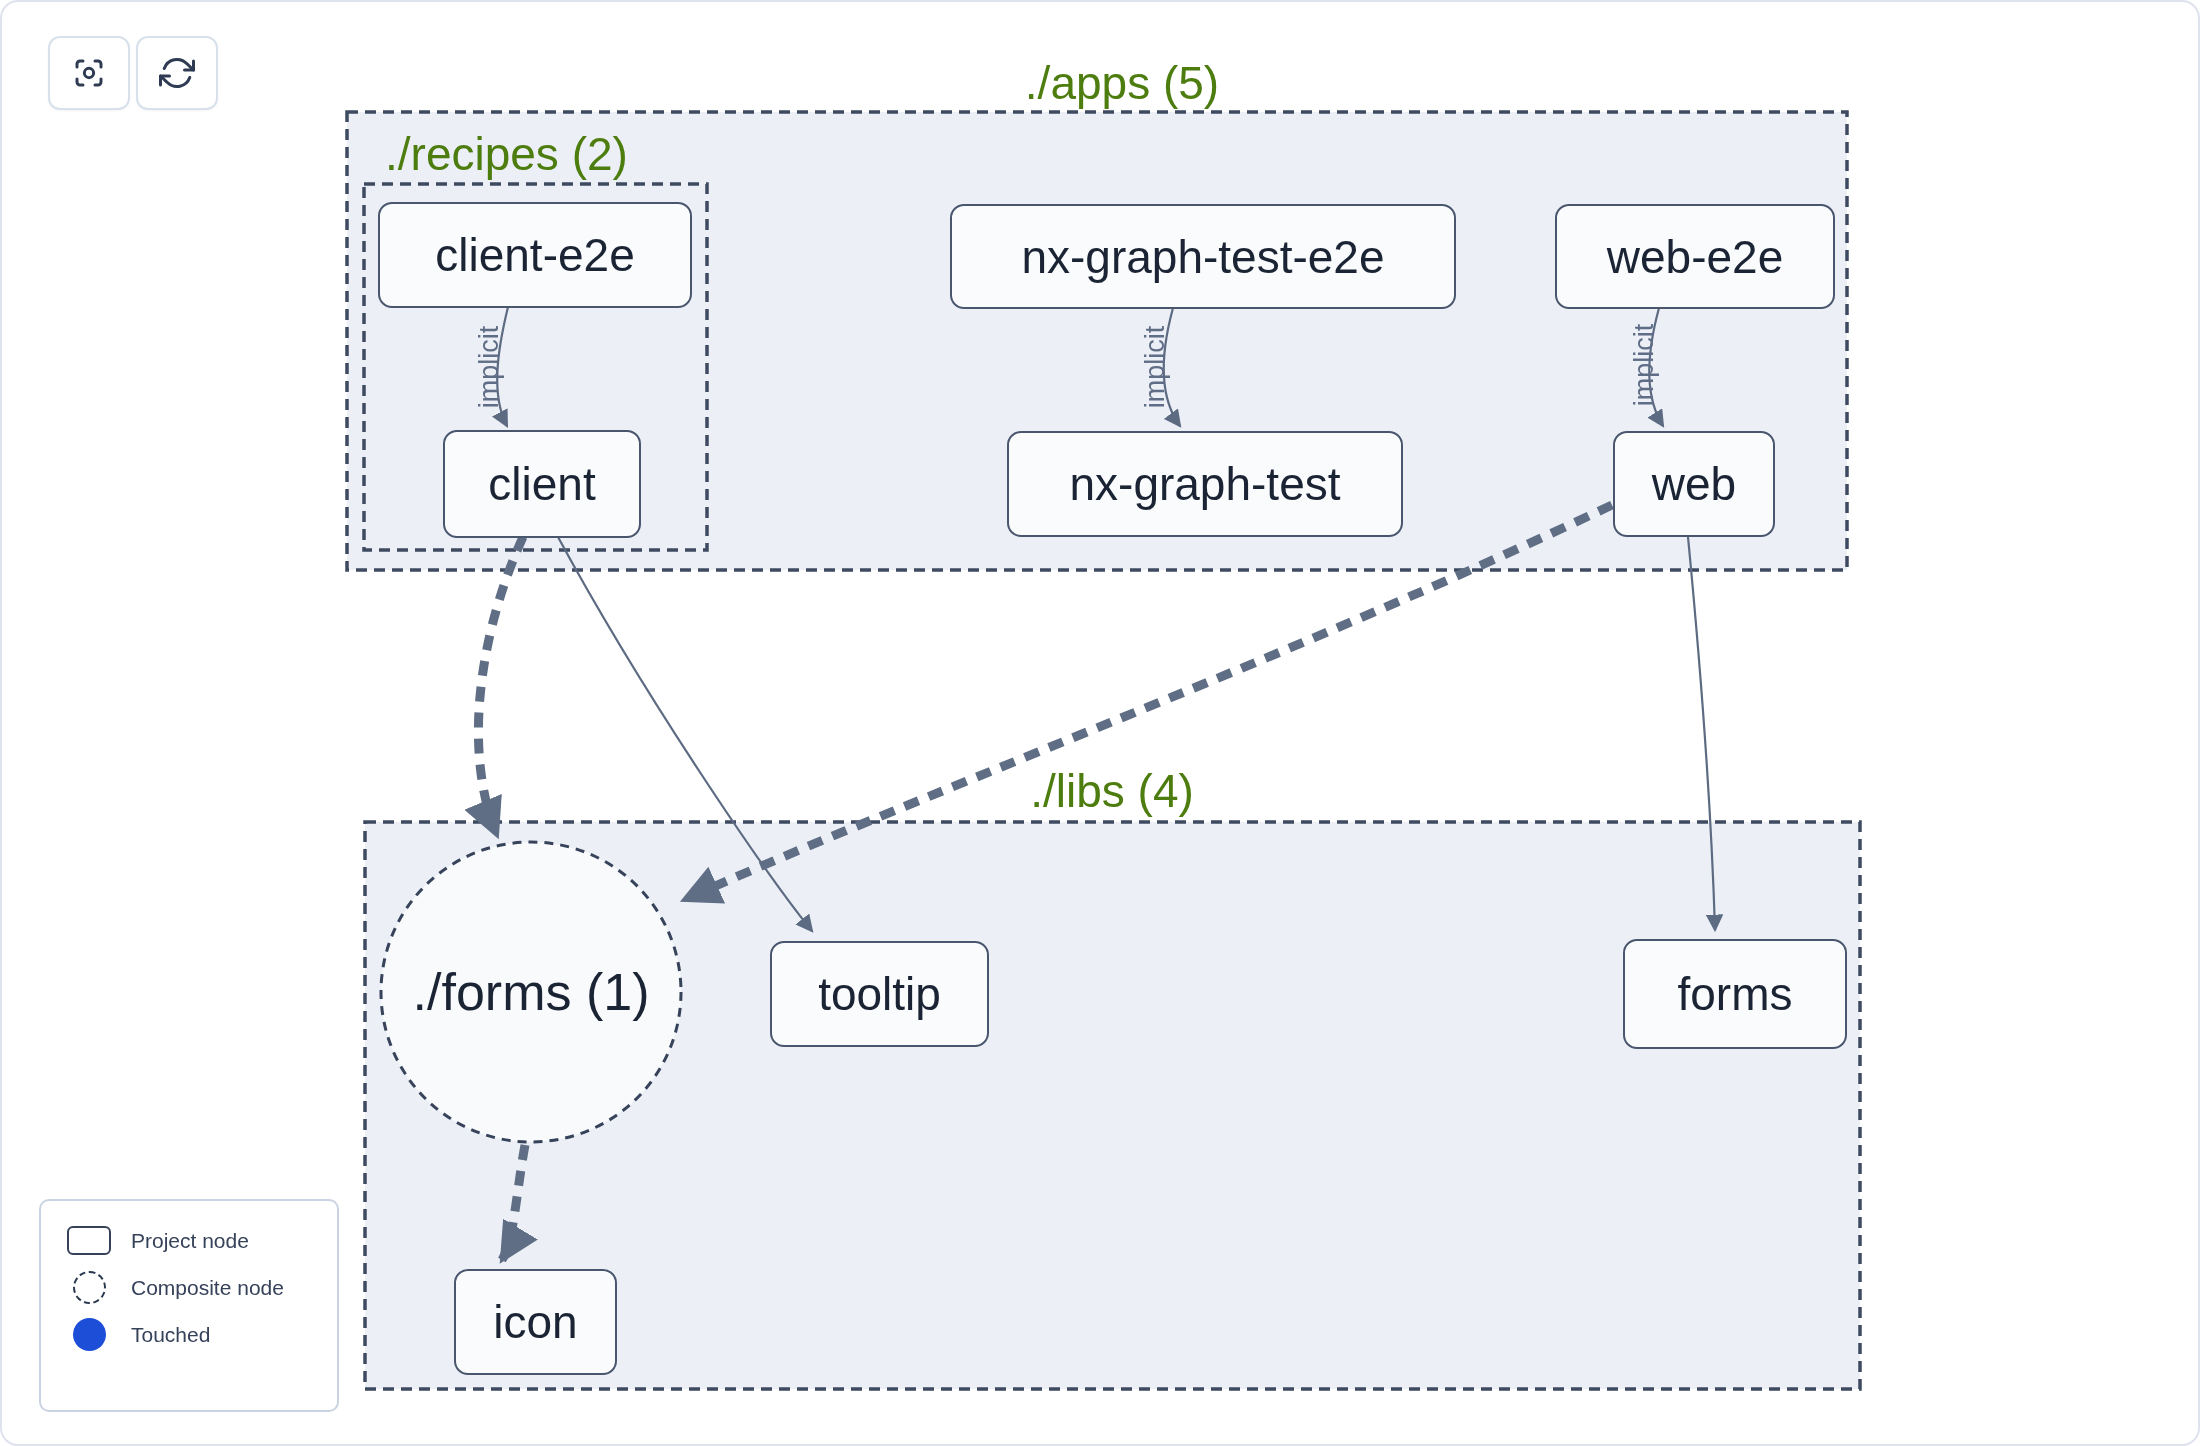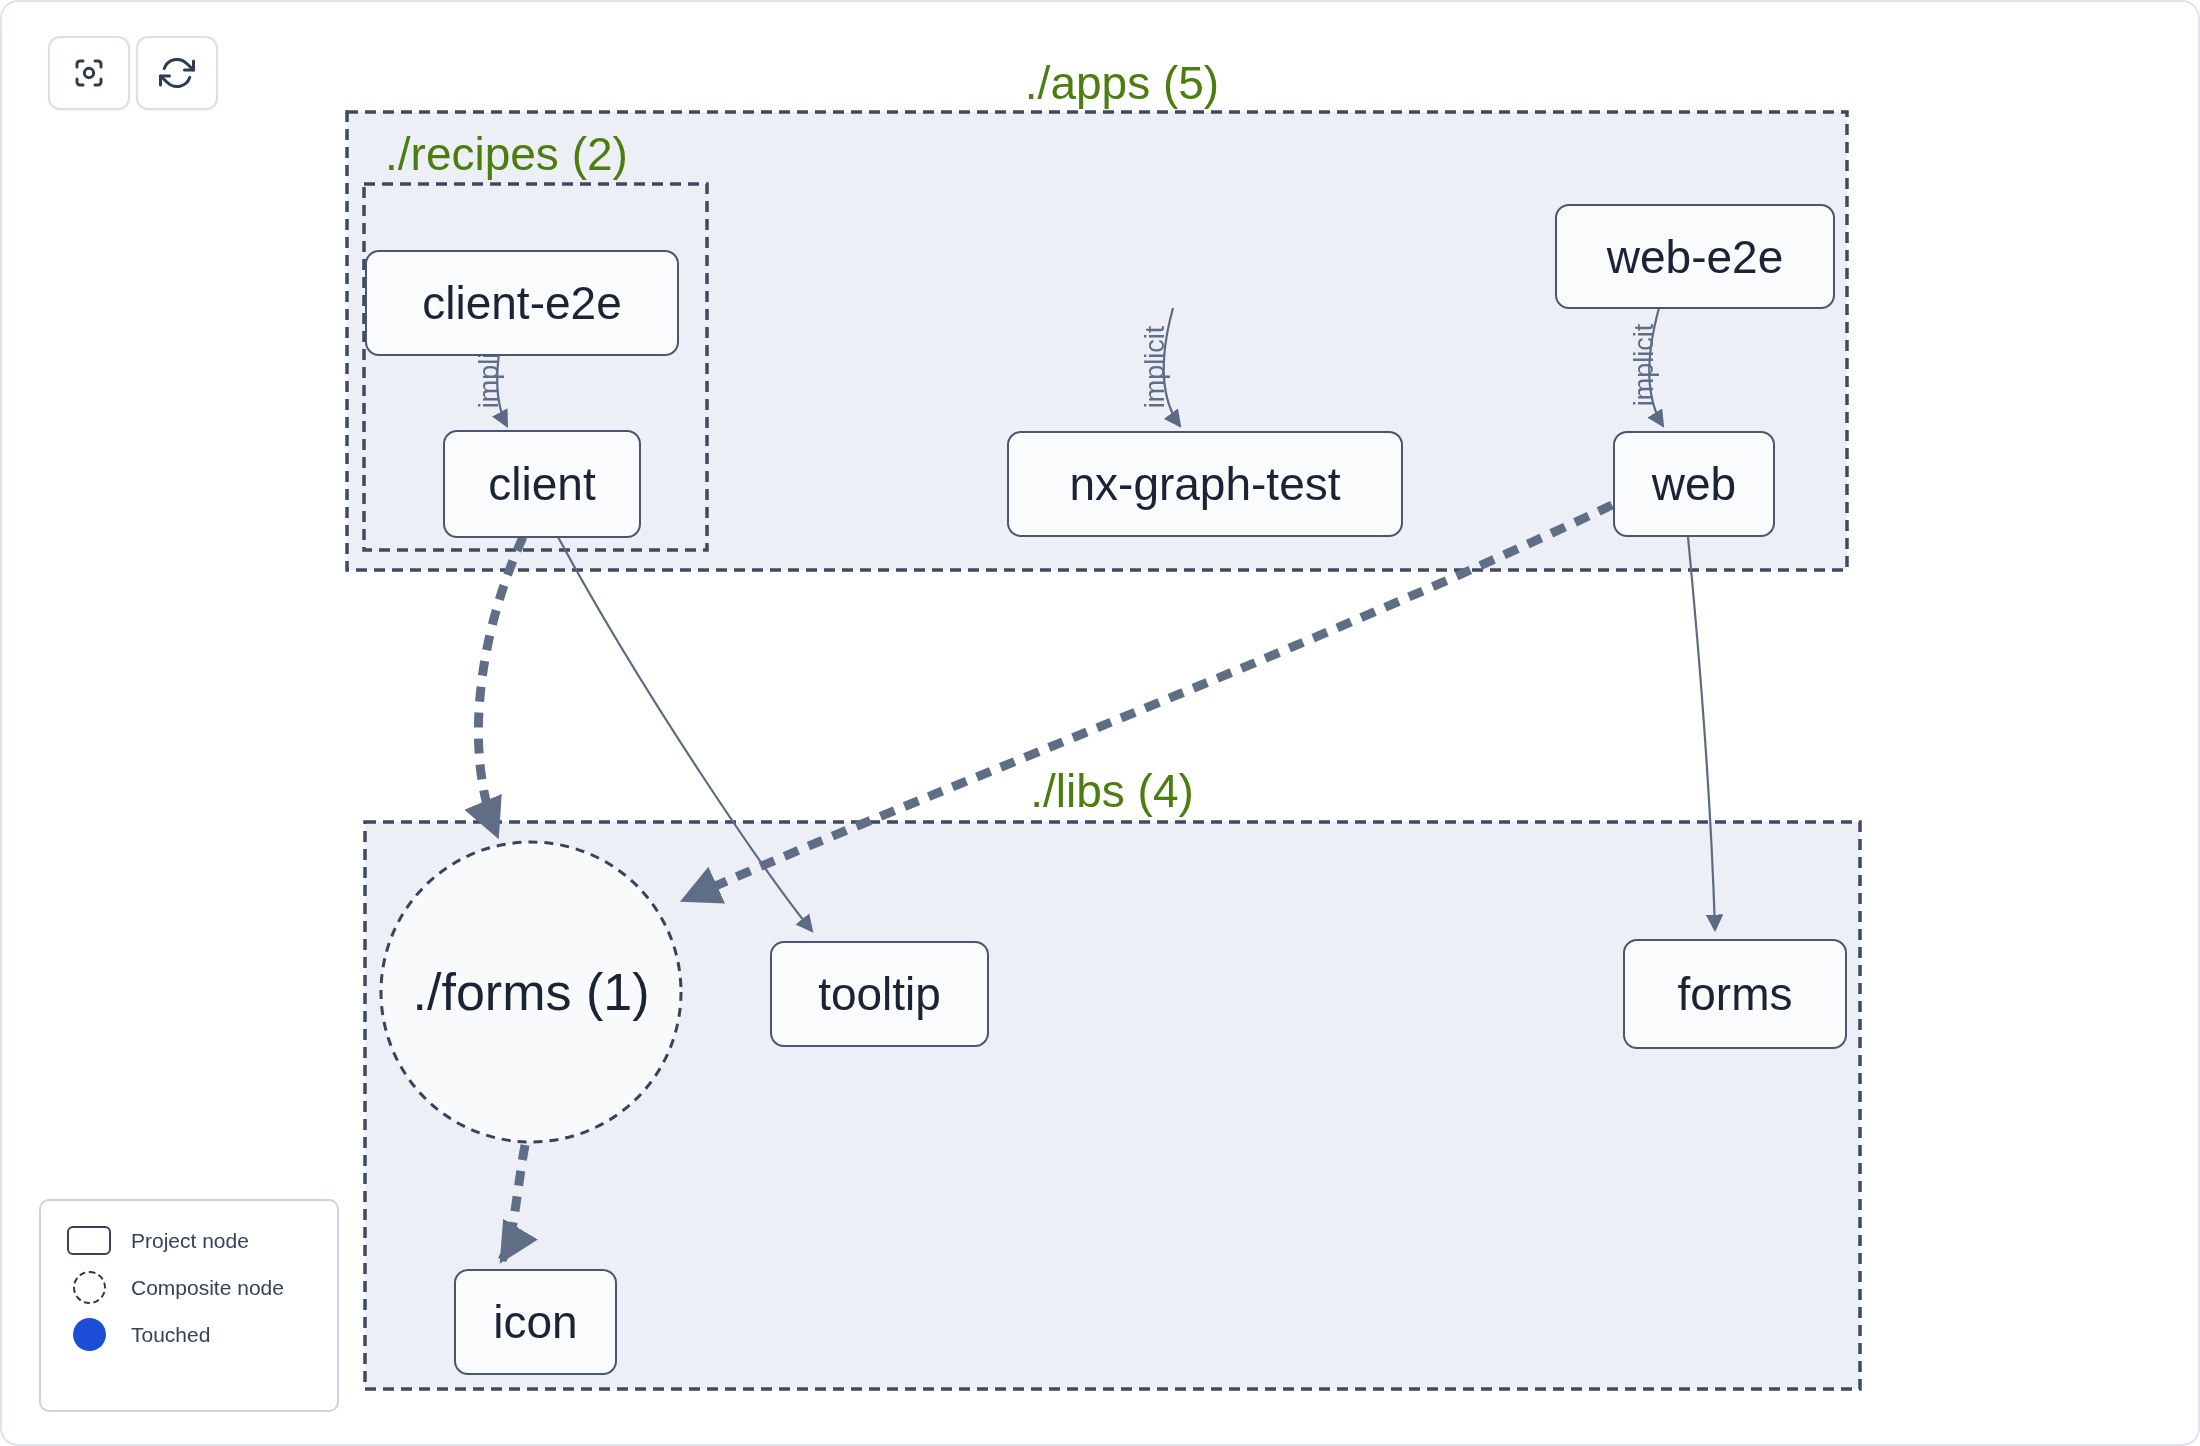--- a/index.html
+++ b/index.html
@@ -100,25 +100,28 @@
   <div class="group-label" style="left:1120px;top:81px;">./apps (5)</div>
   <div class="group-label left-align" style="left:383px;top:152px;">./recipes (2)</div>
   <div class="group-label" style="left:1110px;top:789px;">./libs (4)</div>
 
   <div class="composite-label" style="left:529px;top:990px;">./forms (1)</div>
 
   <div class="edge-label" style="left:487px;top:365px;">implicit</div>
   <div class="edge-label" style="left:1153px;top:365px;">implicit</div>
   <div class="edge-label" style="left:1642px;top:363px;">implicit</div>
 
-  <div class="node" style="left:363px;top:200px;width:310px;height:102px;margin-top:48px;">
+  <div class="node" style="left:376px;top:200px;width:310px;height:102px;">
     <span>client-e2e</span>
   </div>
   <div class="node" style="left:441px;top:428px;width:194px;height:104px;">
     <span>client</span>
+  </div>
+  <div class="node" style="left:948px;top:202px;width:502px;height:101px;">
+    <span>nx-graph-test-e2e</span>
   </div>
   <div class="node" style="left:1005px;top:429px;width:392px;height:102px;">
     <span>nx-graph-test</span>
   </div>
   <div class="node" style="left:1553px;top:202px;width:276px;height:101px;">
     <span>web-e2e</span>
   </div>
   <div class="node" style="left:768px;top:939px;width:215px;height:102px;">
     <span>tooltip</span>
   </div>

